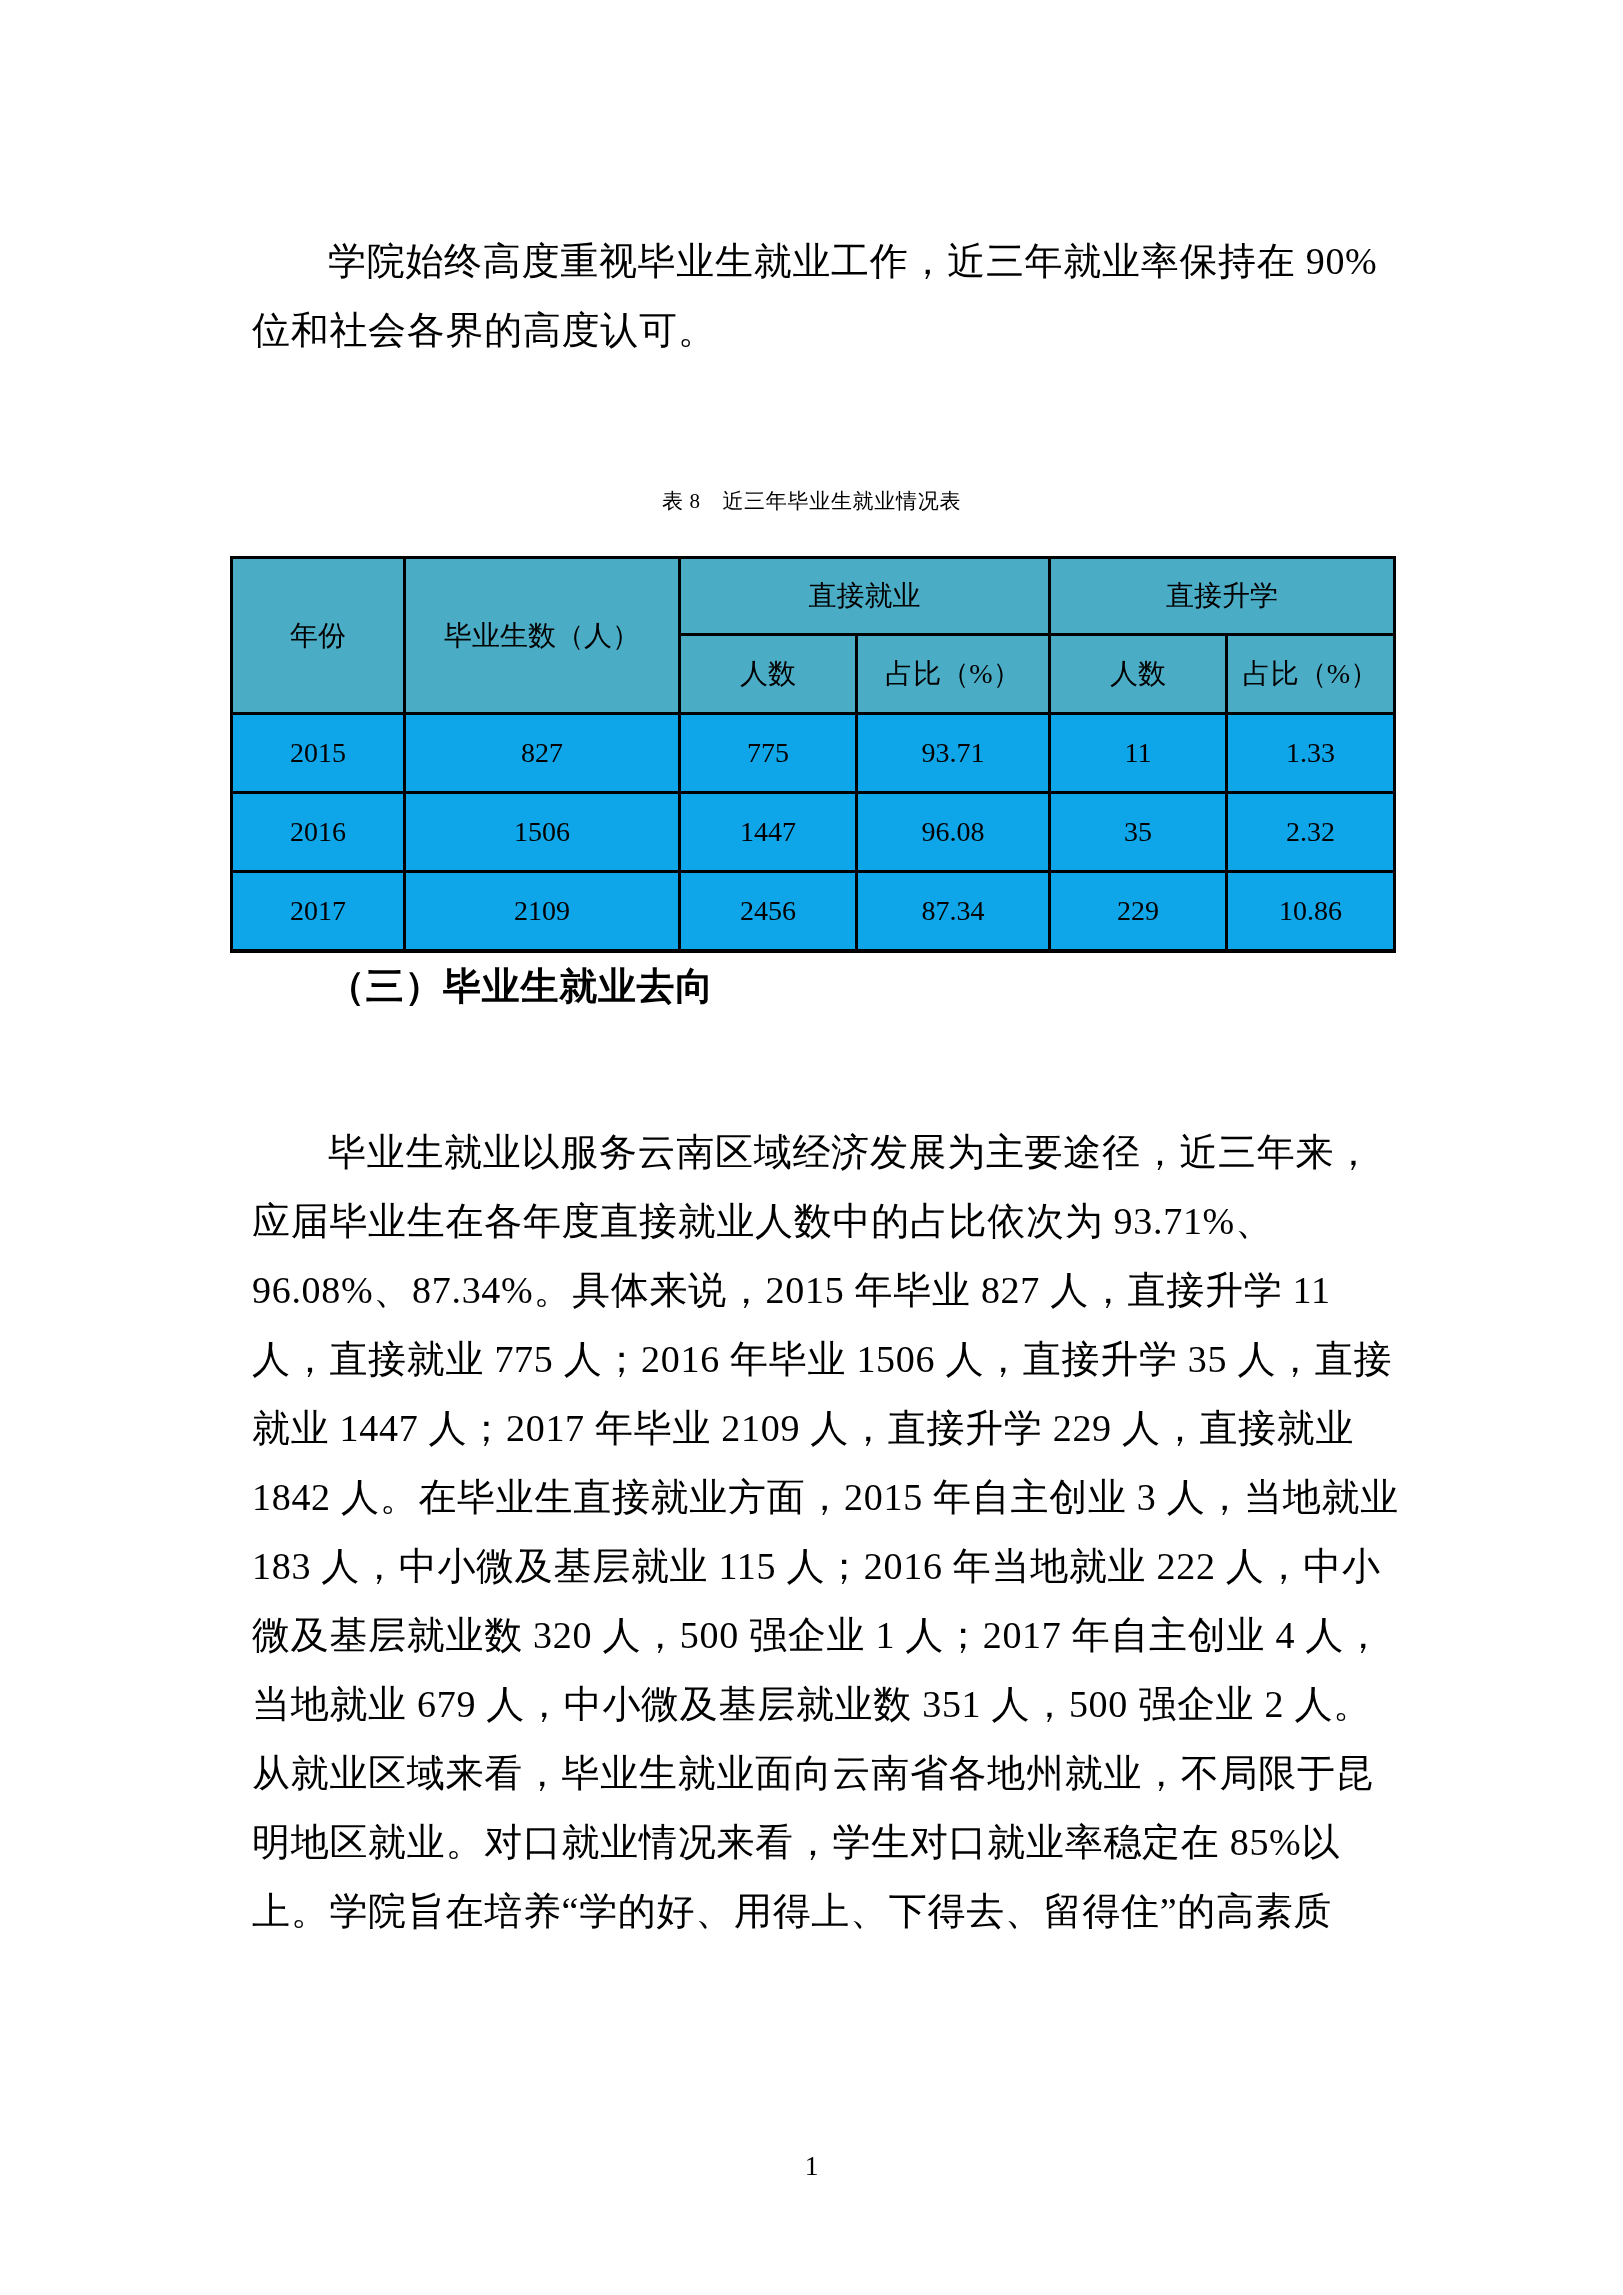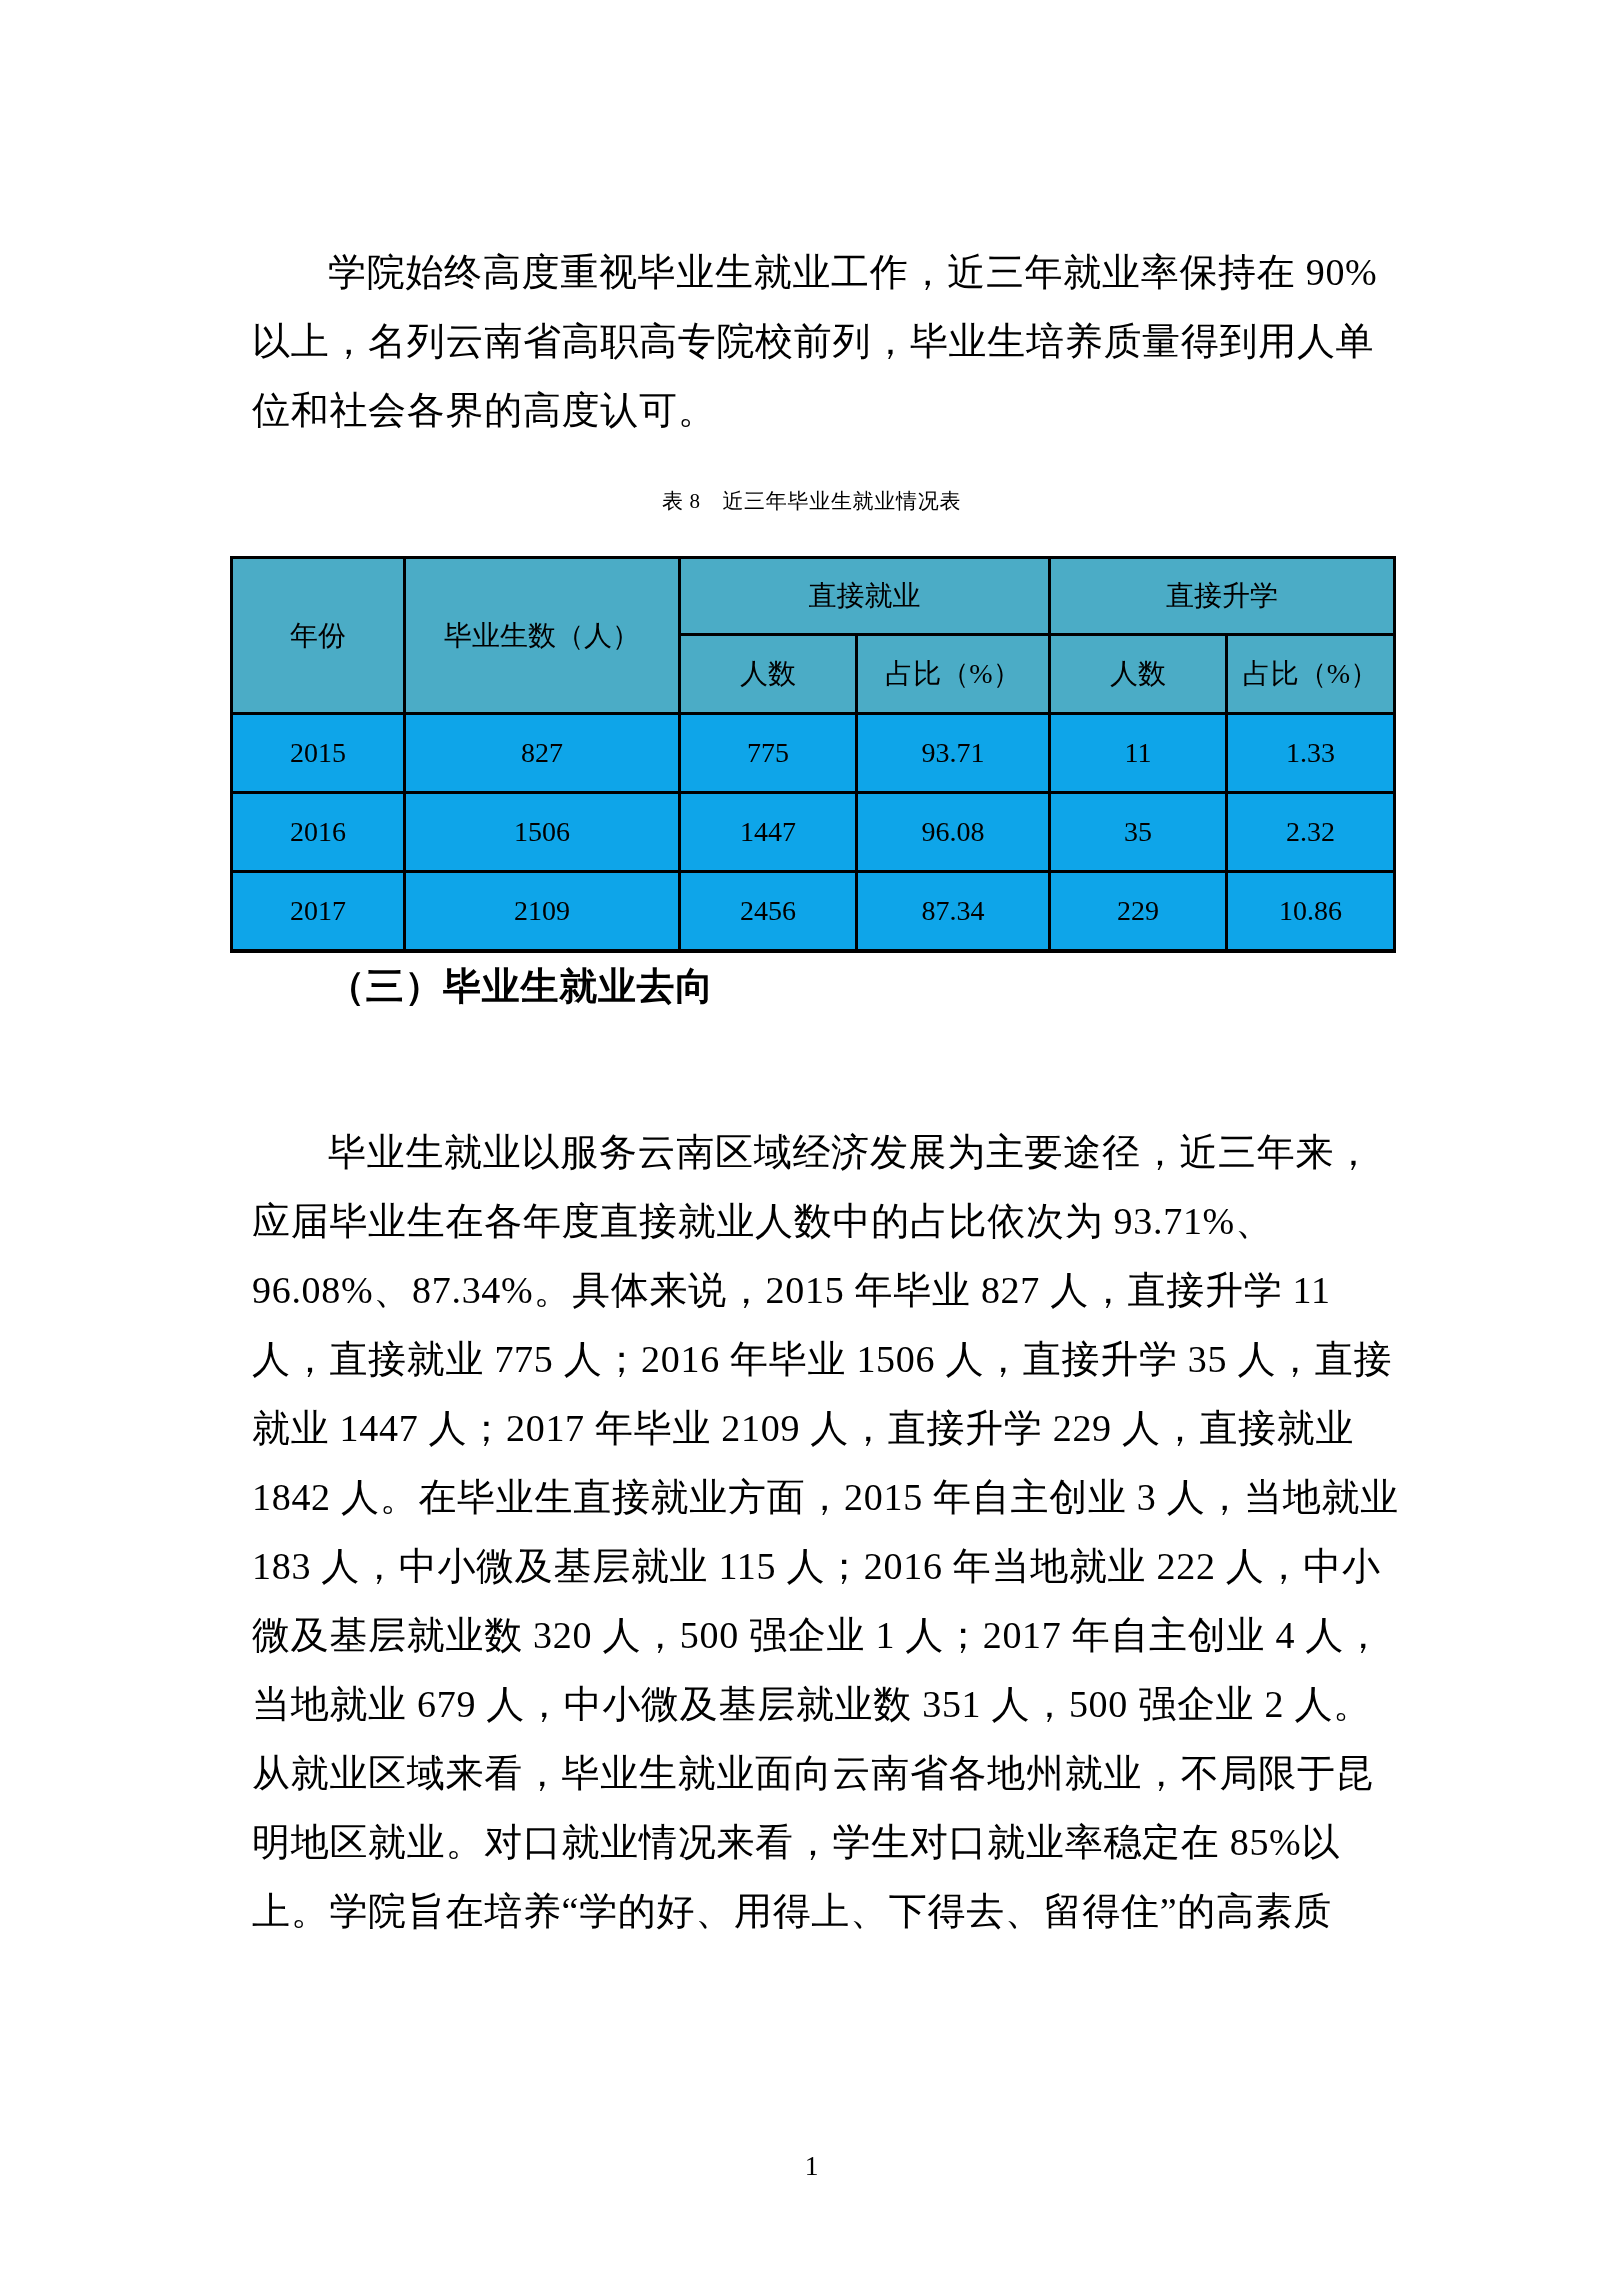--- a/index.html
+++ b/index.html
@@ -17,21 +17,21 @@
   
   .para {
     position: absolute;
     width: 1123px;
     font-size: 38px;
     line-height: 69px;
     letter-spacing: 0.7px;
   }
   .para .line { white-space: nowrap; }
   .para .line:first-child { text-indent: 76px; }
-  #intro-para { left: 252px; top: 238px; }
+  #intro-para { left: 252px; top: 227px; }
   #body-para  { left: 252px; top: 1118px; }
 
   .table-caption {
     position: absolute;
     left: 0; top: 482px;
     width: 100%;
     text-align: center;
     font-size: 21px;
     line-height: 39px;
     letter-spacing: 0.7px;
@@ -86,21 +86,20 @@
     line-height: 39px;
   }
 </style>
 </head>
 <body>
 
 <div class="page">
 
   <div class="para" id="intro-para">
       <div class="line">学院始终高度重视毕业生就业工作，近三年就业率保持在 90%</div>
-      <div class="line">以上，名列云南省高职高专院校前列，毕业生培养质量得到用人单</div>
       <div class="line">位和社会各界的高度认可。</div>
     </div>
 
   <div class="table-caption">表 8　近三年毕业生就业情况表</div>
 
   <table class="data-table">
     <colgroup>
       <col class="c1">
         <col class="c2">
         <col class="c3">

